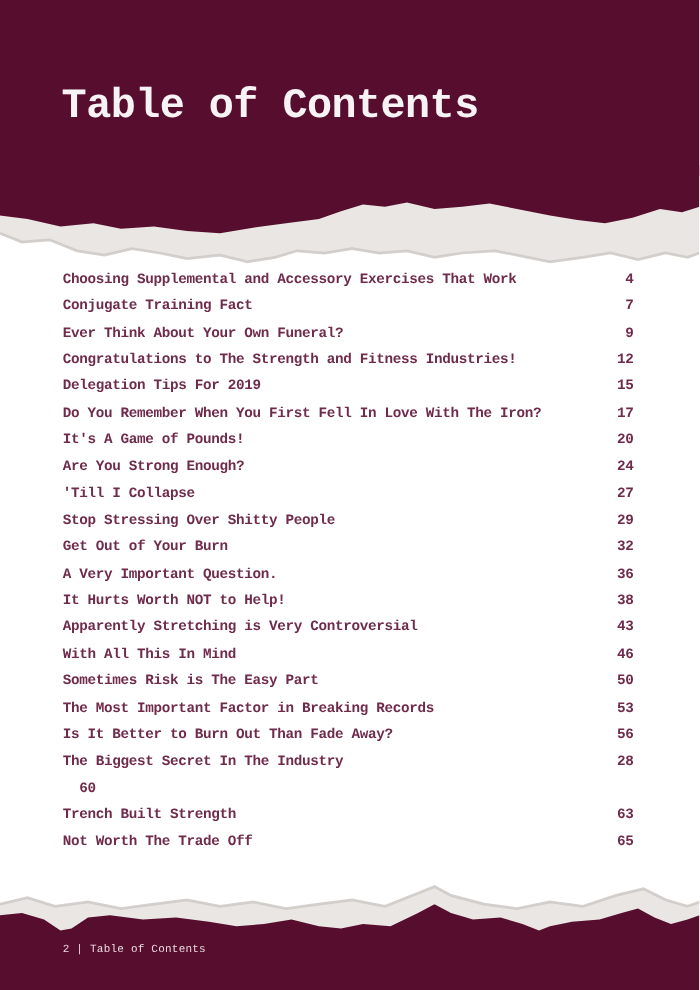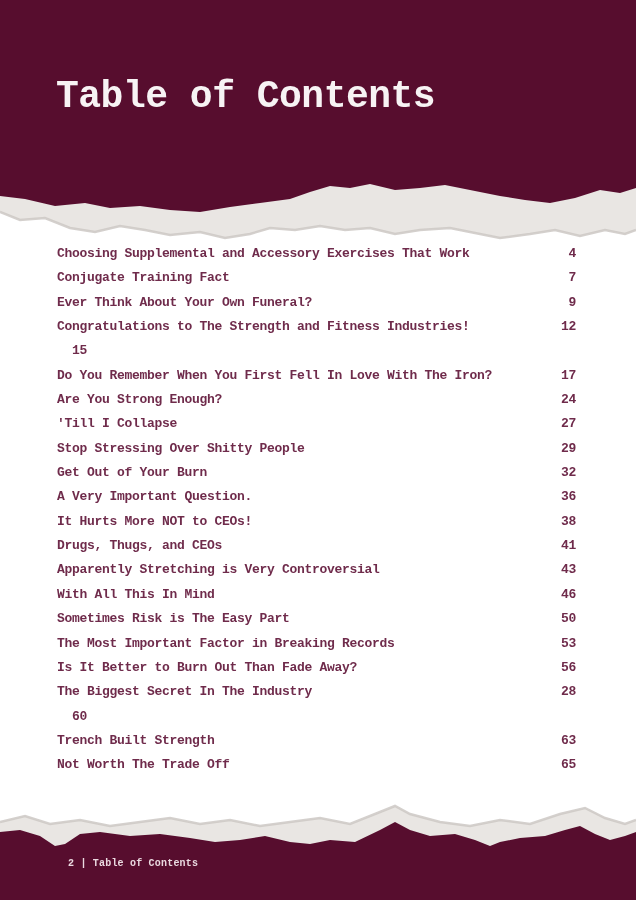--- a/index.html
+++ b/index.html
@@ -22,23 +22,23 @@
     font-size:38px;font-weight:700;
     letter-spacing:-0.5px;
     white-space:nowrap;
   }
   
   .torn{position:absolute;left:0;width:636px;height:100px;display:block;}
   .torn-top{top:150px;}
   .torn-bottom{top:800px;}
   
   .footer-text{
-    position:absolute;left:68px;top:858px;
+    position:absolute;left:57px;top:858px;
     color:#ead9e0;
-    font-size:10px;font-weight:700;
+    font-size:10px;font-weight:400;
     letter-spacing:0.2px;
     white-space:nowrap;
   }
   
   .toc{
     position:absolute;left:57px;top:246px;
     width:519px;
     list-style:none;margin:0;padding:0;
   }
   .toc-row{
@@ -85,28 +85,33 @@
       <span class="tt">Ever Think About Your Own Funeral?</span>
       <span class="pg">9</span>
     </li>
 
     <li class="toc-row">
       <span class="tt">Congratulations to The Strength and Fitness Industries!</span>
       <span class="pg">12</span>
     </li>
 
     <li class="toc-row">
+      <span class="tt">Delegation Tips For 2019</span>
       <span class="pg">15</span>
     </li>
 
     <li class="toc-row">
       <span class="tt">Do You Remember When You First Fell In Love With The Iron?</span>
       <span class="pg">17</span>
     </li>
 
+    <li class="toc-row">
+      <span class="tt">It's A Game of Pounds!</span>
+      <span class="pg">20</span>
+    </li>
 
     <li class="toc-row">
       <span class="tt">Are You Strong Enough?</span>
       <span class="pg">24</span>
     </li>
 
     <li class="toc-row">
       <span class="tt">'Till I Collapse</span>
       <span class="pg">27</span>
     </li>
@@ -120,28 +125,24 @@
       <span class="tt">Get Out of Your Burn</span>
       <span class="pg">32</span>
     </li>
 
     <li class="toc-row">
       <span class="tt">A Very Important Question.</span>
       <span class="pg">36</span>
     </li>
 
     <li class="toc-row">
-      <span class="tt">It Hurts More NOT to CEOs!</span>
+      <span class="tt">It Hurts Worth NOT to Help!</span>
       <span class="pg">38</span>
     </li>
 
-    <li class="toc-row">
-      <span class="tt">Drugs, Thugs, and CEOs</span>
-      <span class="pg">41</span>
-    </li>
 
     <li class="toc-row">
       <span class="tt">Apparently Stretching is Very Controversial</span>
       <span class="pg">43</span>
     </li>
 
     <li class="toc-row">
       <span class="tt">With All This In Mind</span>
       <span class="pg">46</span>
     </li>

